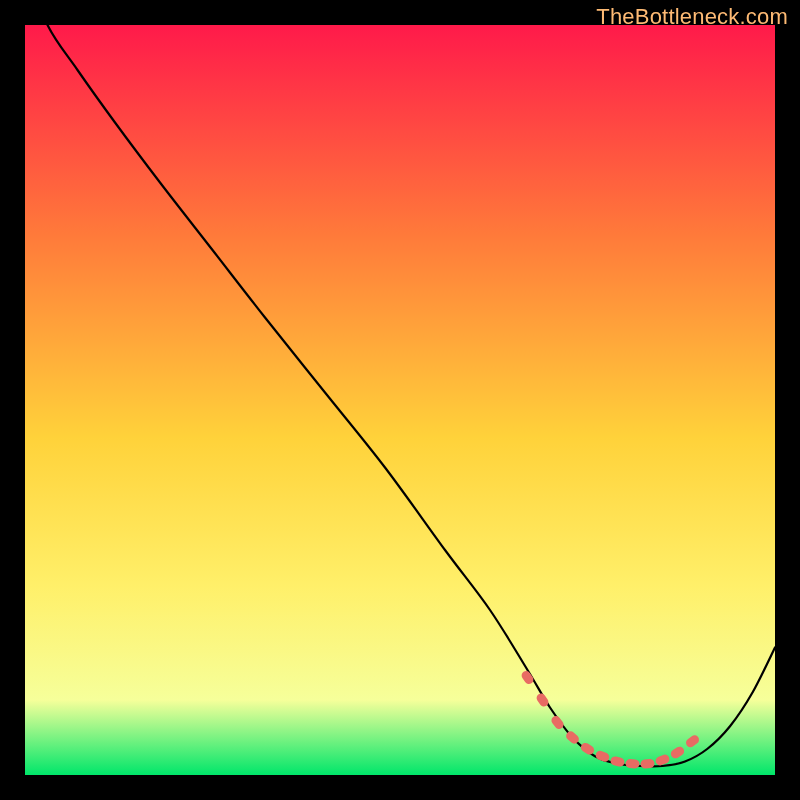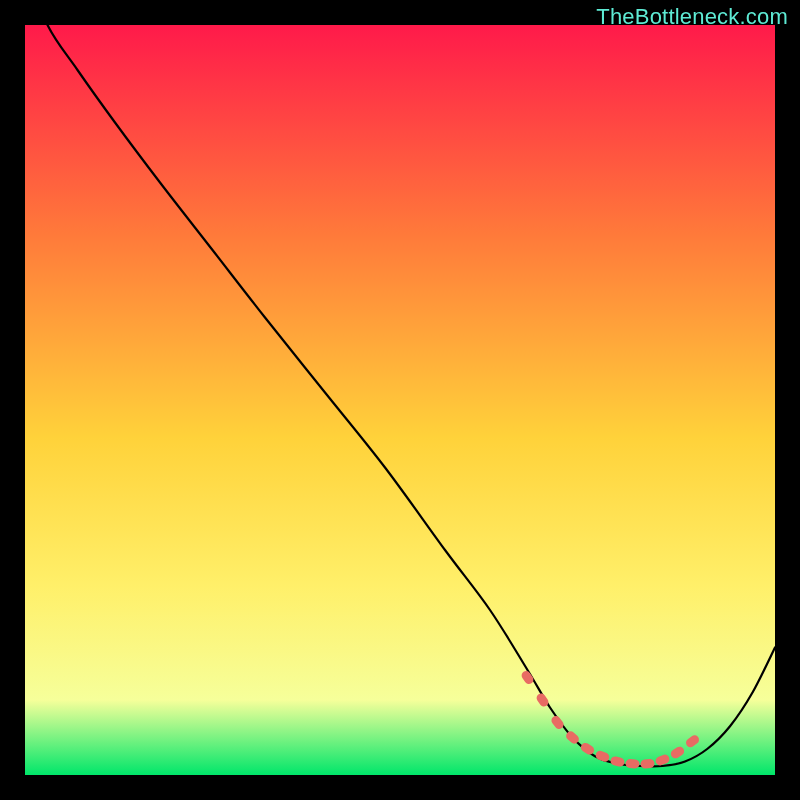--- a/index.html
+++ b/index.html
@@ -16,21 +16,21 @@
     left: 0;
     top: 0;
     width: 800px;
     height: 800px;
     background: #000;
   }
   .watermark {
     position: absolute;
     top: 4px;
     right: 12px;
-    color: #5eead4;
+    color: #fdba74;
     font-size: 22px;
     font-weight: 500;
     letter-spacing: 0.2px;
   }
   .plot {
     position: absolute;
     left: 25px;
     top: 25px;
     width: 750px;
     height: 750px;

